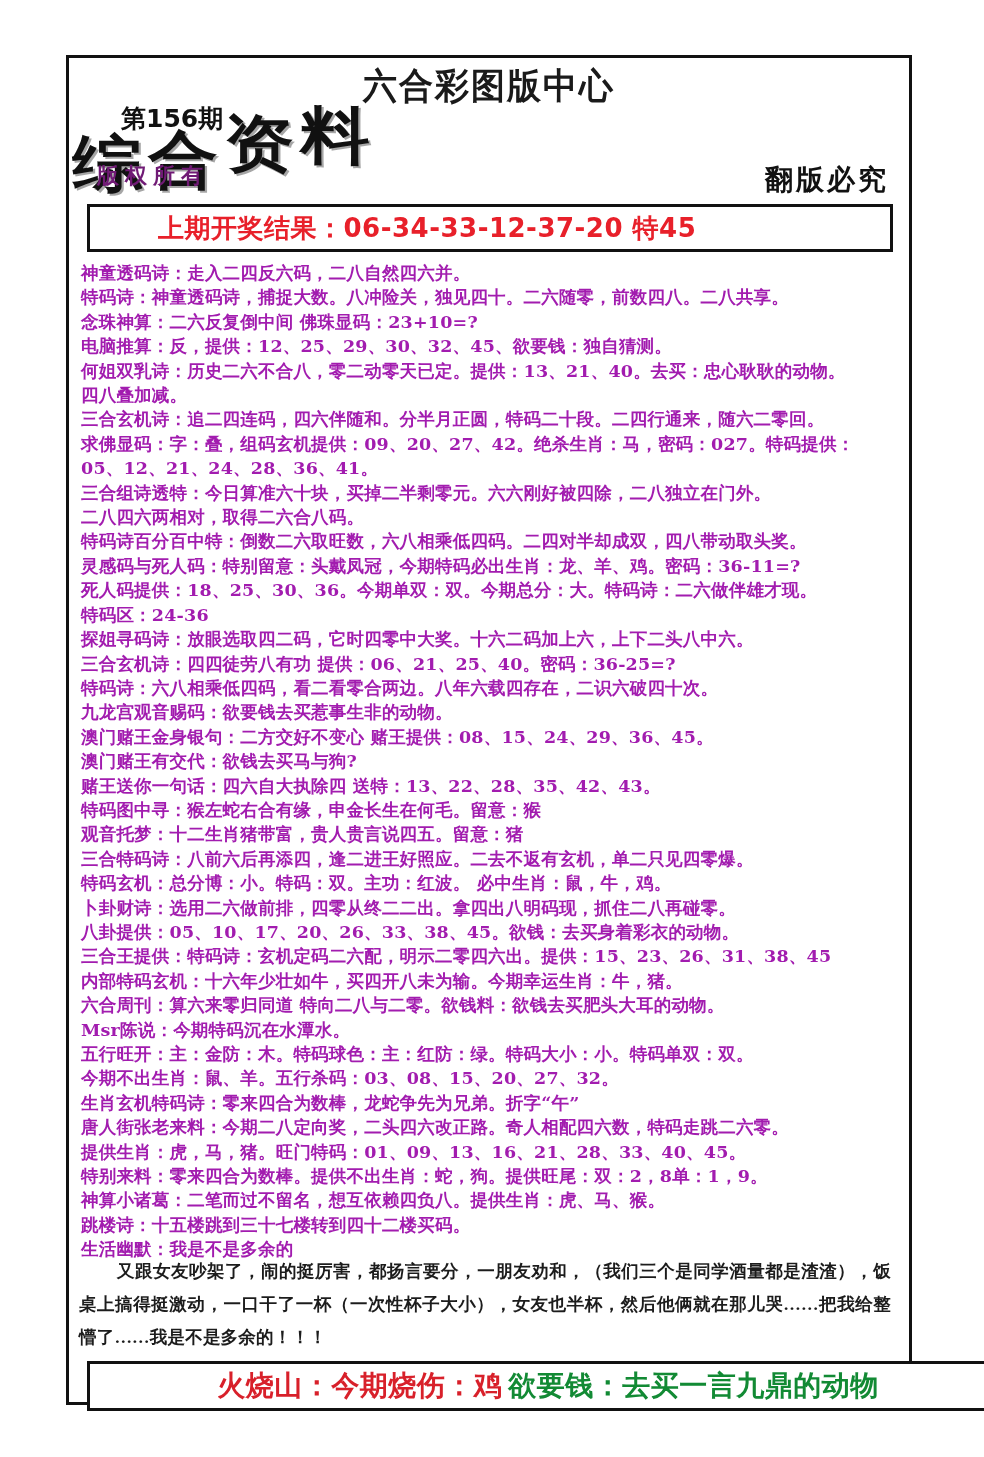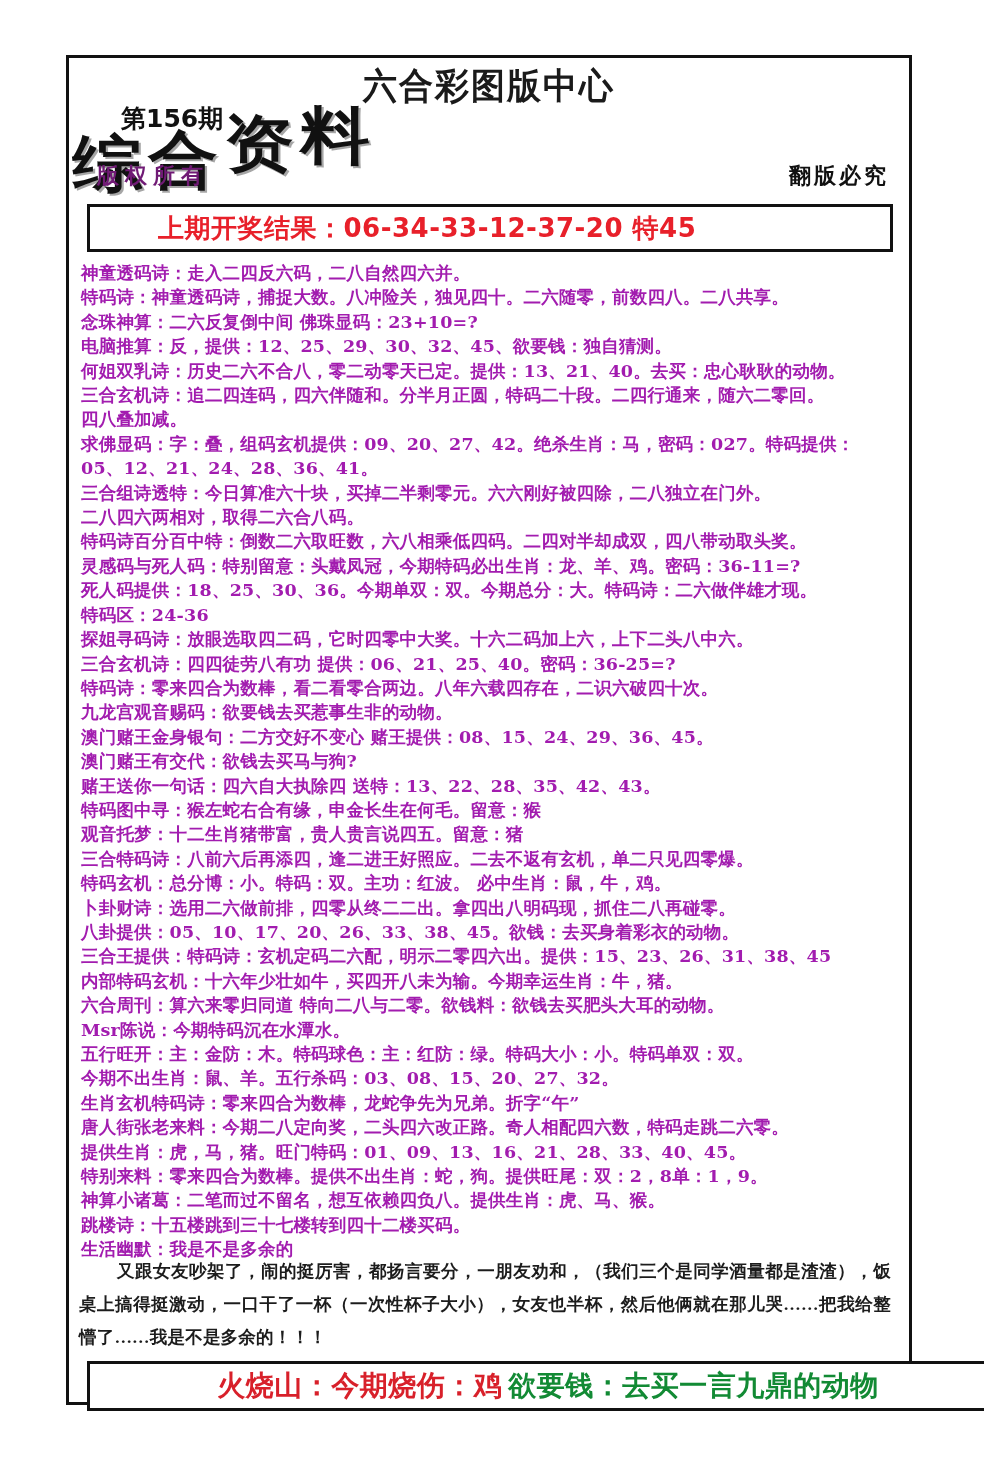--- a/index.html
+++ b/index.html
@@ -56,21 +56,21 @@
     font-size: 22px;
     font-weight: bold;
     color: #701a75;
     letter-spacing: 6px;
     white-space: nowrap;
   }
   .copyright-right {
     position: absolute;
     right: 20px;
     top: 103px;
-    font-size: 22px;
+    font-size: 28px;
     font-weight: bold;
     color: #111;
     letter-spacing: 3px;
     white-space: nowrap;
   }
   .site-name {
     position: absolute;
     left: 0;
     right: 0;
     top: 5px;
@@ -205,33 +205,33 @@
     <div class="result-box">
       <div class="result-text" style="color: rgb(232, 32, 42);">上期开奖结果：06-34-33-12-37-20  特45</div>
     </div>
 
     <div class="body-text">
         <div class="line">神童透码诗：走入二四反六码，二八自然四六并。</div>
         <div class="line">特码诗：神童透码诗，捕捉大数。八冲险关，独见四十。二六随零，前数四八。二八共享。</div>
         <div class="line">念珠神算：二六反复倒中间 佛珠显码：23+10=?</div>
         <div class="line">电脑推算：反，提供：12、25、29、30、32、45、欲要钱：独自猜测。</div>
         <div class="line">何姐双乳诗：历史二六不合八，零二动零天已定。提供：13、21、40。去买：忠心耿耿的动物。</div>
+        <div class="line">四八叠加减。</div>
         <div class="line">三合玄机诗：追二四连码，四六伴随和。分半月正圆，特码二十段。二四行通来，随六二零回。</div>
-        <div class="line">四八叠加减。</div>
         <div class="line">求佛显码：字：叠，组码玄机提供：09、20、27、42。绝杀生肖：马，密码：027。特码提供：</div>
         <div class="line">05、12、21、24、28、36、41。</div>
         <div class="line">三合组诗透特：今日算准六十块，买掉二半剩零元。六六刚好被四除，二八独立在门外。</div>
         <div class="line">二八四六两相对，取得二六合八码。</div>
         <div class="line">特码诗百分百中特：倒数二六取旺数，六八相乘低四码。二四对半却成双，四八带动取头奖。</div>
         <div class="line">灵感码与死人码：特别留意：头戴凤冠，今期特码必出生肖：龙、羊、鸡。密码：36-11=?</div>
         <div class="line">死人码提供：18、25、30、36。今期单双：双。今期总分：大。特码诗：二六做伴雄才现。</div>
         <div class="line">特码区：24-36</div>
         <div class="line">探姐寻码诗：放眼选取四二码，它时四零中大奖。十六二码加上六，上下二头八中六。</div>
         <div class="line">三合玄机诗：四四徒劳八有功 提供：06、21、25、40。密码：36-25=?</div>
-        <div class="line">特码诗：零来四合为数棒，看二看零合两边。八年六载四存在，二识六破四十次。</div>
+        <div class="line">特码诗：六八相乘低四码，看二看零合两边。八年六载四存在，二识六破四十次。</div>
         <div class="line">九龙宫观音赐码：欲要钱去买惹事生非的动物。</div>
         <div class="line">澳门赌王金身银句：二方交好不变心 赌王提供：08、15、24、29、36、45。</div>
         <div class="line">澳门赌王有交代：欲钱去买马与狗?</div>
         <div class="line">赌王送你一句话：四六自大执除四 送特：13、22、28、35、42、43。</div>
         <div class="line">特码图中寻：猴左蛇右合有缘，申金长生在何毛。留意：猴</div>
         <div class="line">观音托梦：十二生肖猪带富，贵人贵言说四五。留意：猪</div>
         <div class="line">三合特码诗：八前六后再添四，逢二进王好照应。二去不返有玄机，单二只见四零爆。</div>
         <div class="line">特码玄机：总分博：小。特码：双。主功：红波。 必中生肖：鼠，牛，鸡。</div>
         <div class="line">卜卦财诗：选用二六做前排，四零从终二二出。拿四出八明码现，抓住二八再碰零。</div>
         <div class="line">八卦提供：05、10、17、20、26、33、38、45。欲钱：去买身着彩衣的动物。</div>

